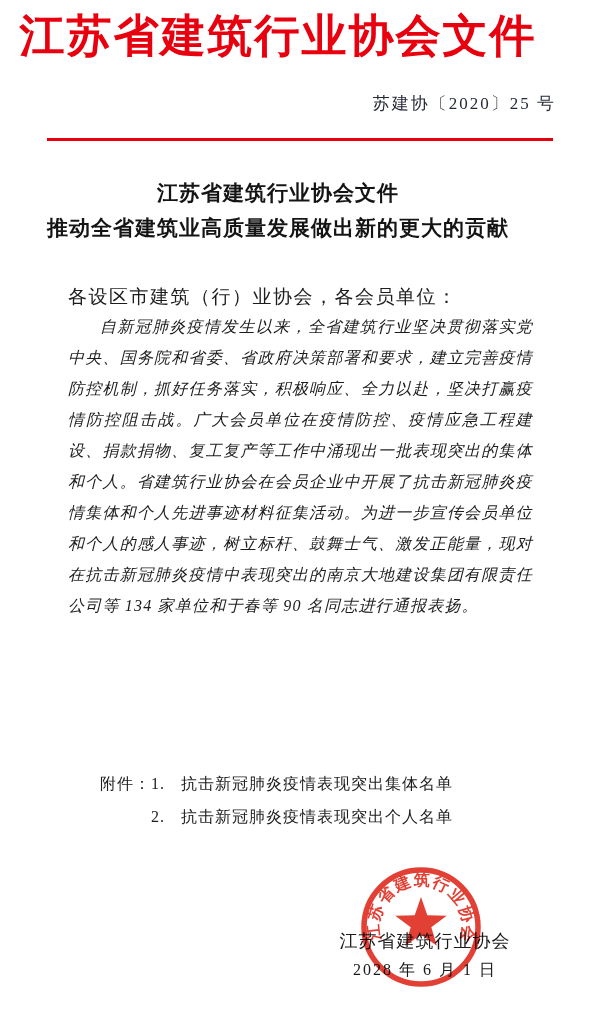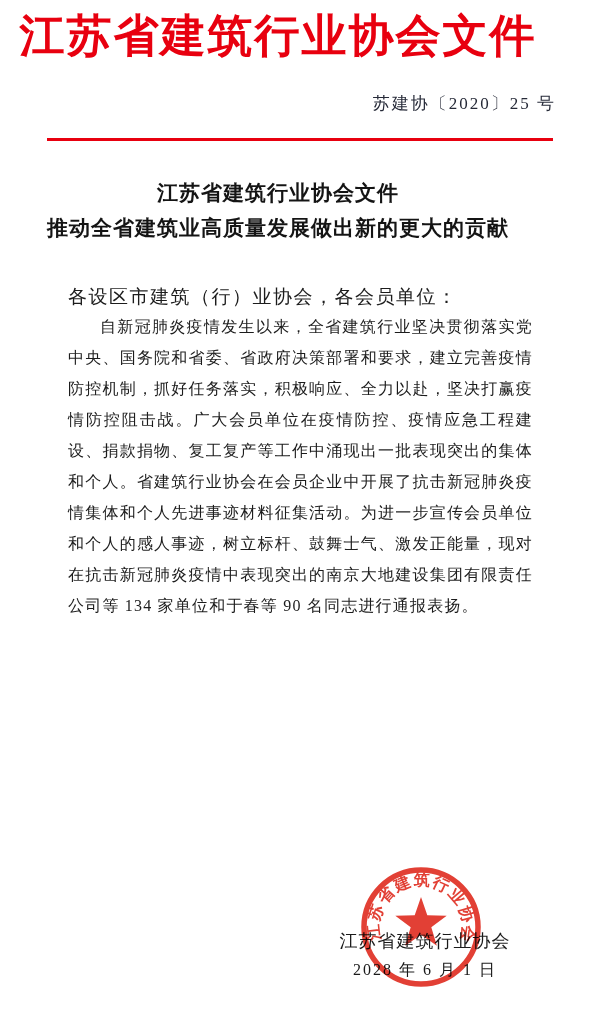--- a/index.html
+++ b/index.html
@@ -25,21 +25,21 @@
     font-size:21px; font-weight:bold; color:#141414;
     line-height:35px; letter-spacing:1px;
   }
   .salutation {
     position:absolute; top:284px; left:68px;
     font-size:19px; color:#1c1c1c; letter-spacing:1.5px;
   }
   .body-text {
     position:absolute; top:311px; left:68px; width:465px;
     font-size:16px; color:#1c1c1c; line-height:31px;
-    letter-spacing:1.2px; text-align:justify;
+    letter-spacing:1.2px; text-align:justify;font-style:italic;
   }
   .body-text p { margin:0; text-indent:2em; }
   .attachments {
     position:absolute; top:767px; left:100px;
     font-size:16px; color:#1c1c1c; letter-spacing:1px; line-height:33px;
     display:flex; align-items:flex-start;
   }
   .attach-label { white-space:nowrap; }
   .attach-item { display:flex; }
   .attach-num { width:30px; }
@@ -75,20 +75,33 @@
     <div>江苏省建筑行业协会文件</div>
     <div>推动全省建筑业高质量发展做出新的更大的贡献</div>
   </div>
 
   <div class="salutation">各设区市建筑（行）业协会，各会员单位：</div>
 
   <div class="body-text">
     <p>自新冠肺炎疫情发生以来，全省建筑行业坚决贯彻落实党中央、国务院和省委、省政府决策部署和要求，建立完善疫情防控机制，抓好任务落实，积极响应、全力以赴，坚决打赢疫情防控阻击战。广大会员单位在疫情防控、疫情应急工程建设、捐款捐物、复工复产等工作中涌现出一批表现突出的集体和个人。省建筑行业协会在会员企业中开展了抗击新冠肺炎疫情集体和个人先进事迹材料征集活动。为进一步宣传会员单位和个人的感人事迹，树立标杆、鼓舞士气、激发正能量，现对在抗击新冠肺炎疫情中表现突出的南京大地建设集团有限责任公司等 134 家单位和于春等 90 名同志进行通报表扬。</p>
   </div>
 
+  <div class="attachments">
+    <span class="attach-label">附件：</span>
+    <div class="attach-items">
+      <div class="attach-item">
+        <span class="attach-num">1.</span>
+        <span>抗击新冠肺炎疫情表现突出集体名单</span>
+      </div>
+      <div class="attach-item">
+        <span class="attach-num">2.</span>
+        <span>抗击新冠肺炎疫情表现突出个人名单</span>
+      </div>
+    </div>
+  </div>
 
   <div class="signature">江苏省建筑行业协会</div>
 
   <div class="sig-date">2028 年 6 月 1 日</div>
 
   <svg class="seal" viewBox="0 0 150 150">
     <circle cx="75" cy="75" r="57" fill="none" stroke="#e03125" stroke-width="5.5"></circle>
     <path id="sealArc" d="M 35.5,89.4 A 42,42 0 1 1 114.5,89.4" fill="none"></path>
     <text font-size="16" font-weight="bold" fill="#e03125" font-family="Liberation Serif, serif">
       <textPath href="#sealArc" startOffset="2" textLength="158" lengthAdjust="spacing">江苏省建筑行业协会</textPath>

